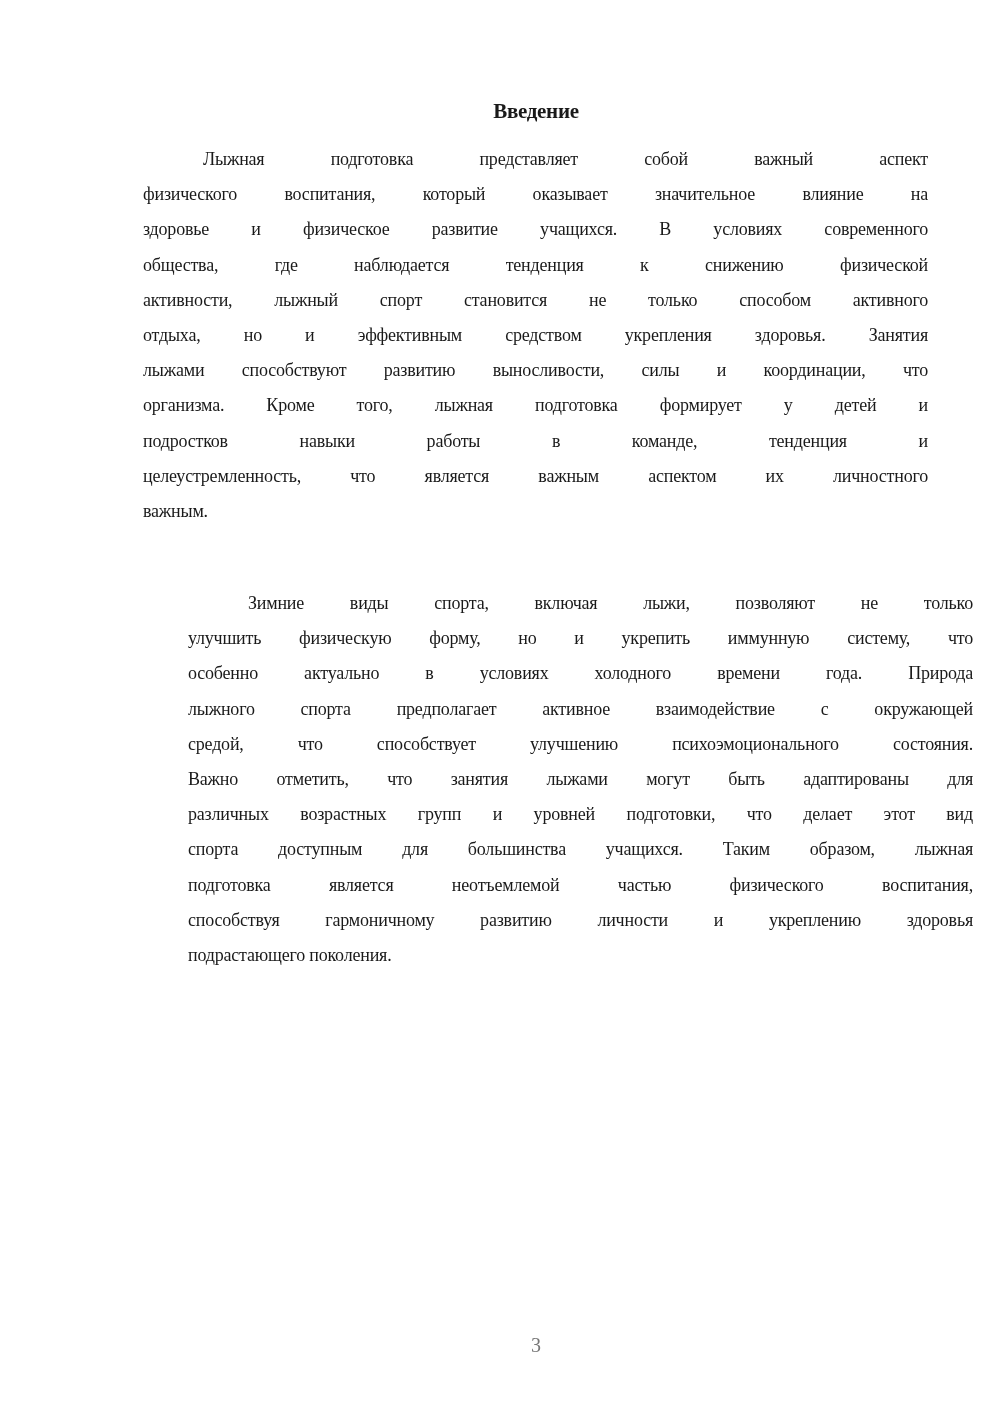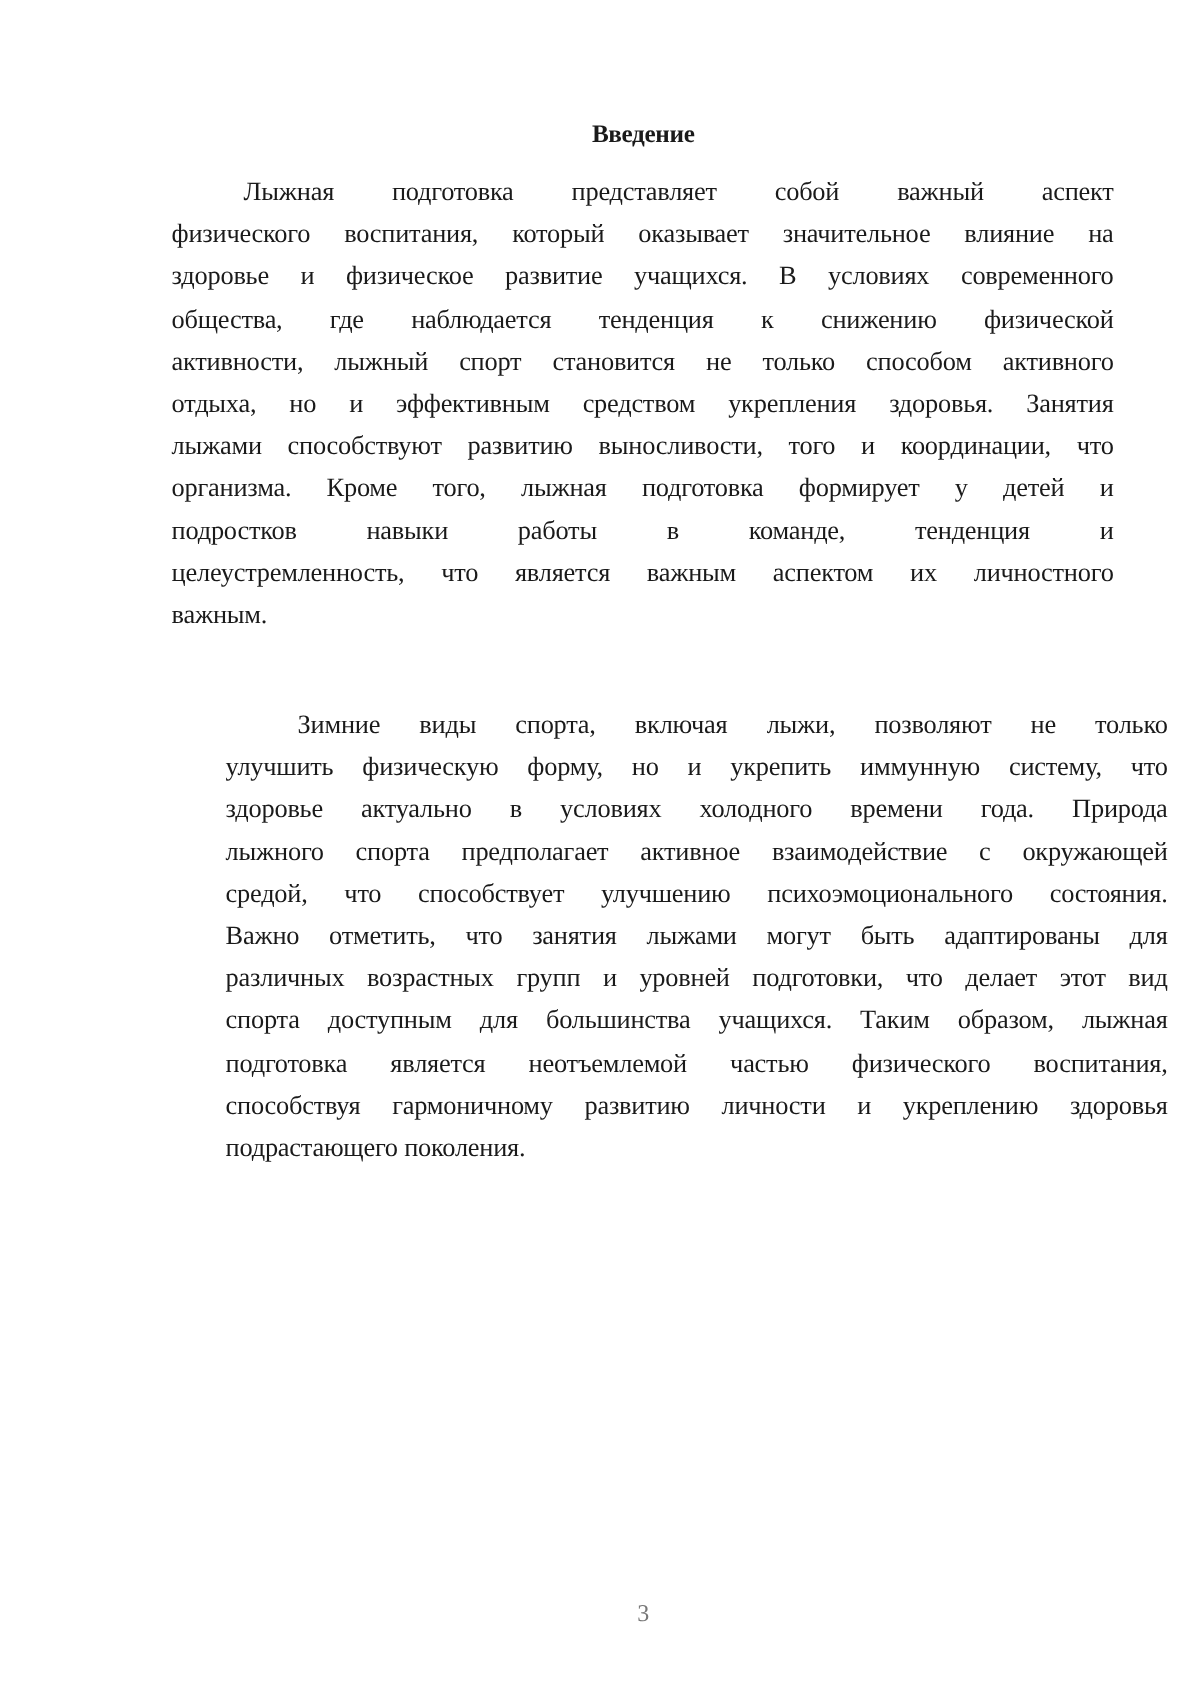--- a/index.html
+++ b/index.html
@@ -30,21 +30,21 @@
       text-align: center;
       font-weight: bold;
       font-size: 21px;
       line-height: 28px;
       letter-spacing: -0.3px;
     }
     .para {
       position: absolute;
       left: 143px;
       width: 785px;
-      font-size: 22px;
+      font-size: 18px;
       line-height: 35.2px;
       letter-spacing: -0.2px;
     }
     .para .line {
       display: block;
       text-align: justify;
       text-align-last: justify;
       white-space: nowrap;
       height: 35.2px;
     }
@@ -74,31 +74,31 @@
 
   <div class="title">Введение</div>
 
   <div class="para para1">
     <span class="line first">Лыжная подготовка представляет собой важный аспект</span>
     <span class="line">физического воспитания, который оказывает значительное влияние на</span>
     <span class="line">здоровье и физическое развитие учащихся. В условиях современного</span>
     <span class="line">общества, где наблюдается тенденция к снижению физической</span>
     <span class="line">активности, лыжный спорт становится не только способом активного</span>
     <span class="line">отдыха, но и эффективным средством укрепления здоровья. Занятия</span>
-    <span class="line">лыжами способствуют развитию выносливости, того и координации, что</span>
+    <span class="line">лыжами способствуют развитию выносливости, силы и координации, что</span>
     <span class="line">организма. Кроме того, лыжная подготовка формирует у детей и</span>
     <span class="line">подростков навыки работы в команде, тенденция и</span>
     <span class="line">целеустремленность, что является важным аспектом их личностного</span>
     <span class="line last">важным.</span>
   </div>
 
   <div class="para para2">
     <span class="line first">Зимние виды спорта, включая лыжи, позволяют не только</span>
     <span class="line">улучшить физическую форму, но и укрепить иммунную систему, что</span>
-    <span class="line">здоровье актуально в условиях холодного времени года. Природа</span>
+    <span class="line">особенно актуально в условиях холодного времени года. Природа</span>
     <span class="line">лыжного спорта предполагает активное взаимодействие с окружающей</span>
     <span class="line">средой, что способствует улучшению психоэмоционального состояния.</span>
     <span class="line">Важно отметить, что занятия лыжами могут быть адаптированы для</span>
     <span class="line">различных возрастных групп и уровней подготовки, что делает этот вид</span>
     <span class="line">спорта доступным для большинства учащихся. Таким образом, лыжная</span>
     <span class="line">подготовка является неотъемлемой частью физического воспитания,</span>
     <span class="line">способствуя гармоничному развитию личности и укреплению здоровья</span>
     <span class="line last">подрастающего поколения.</span>
   </div>
 

